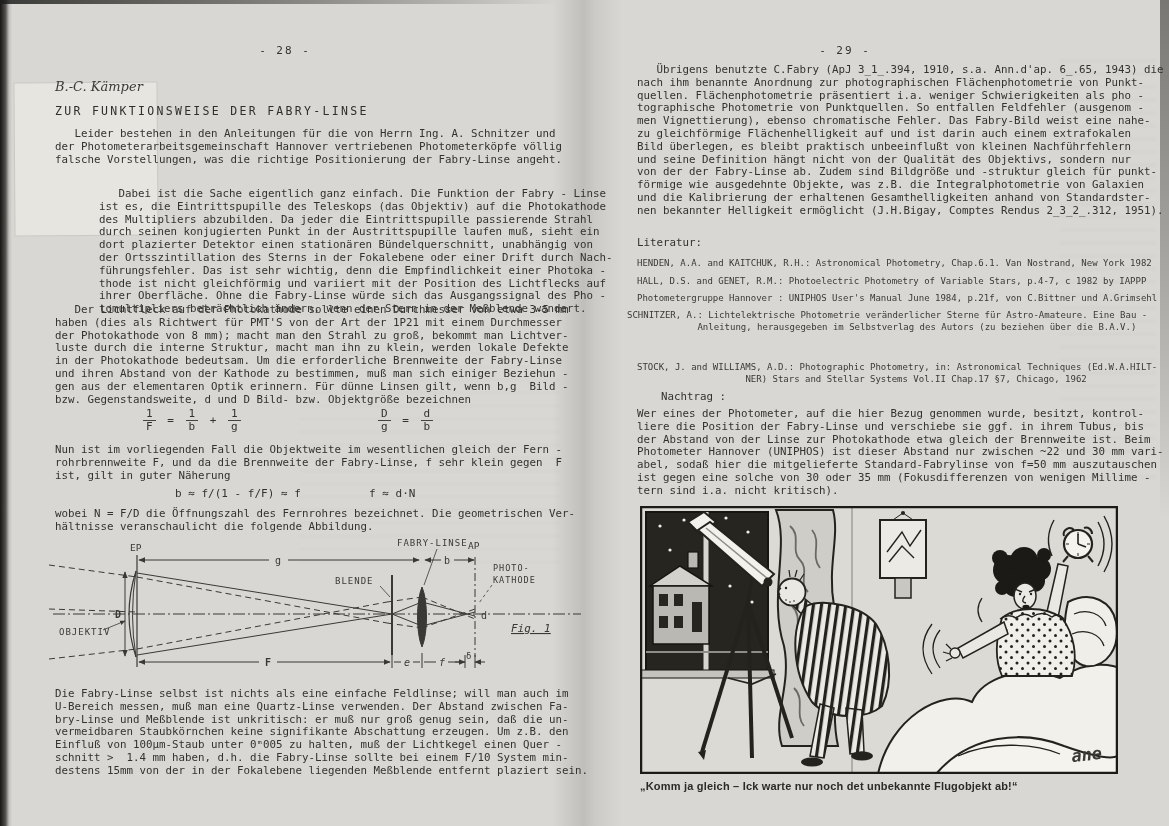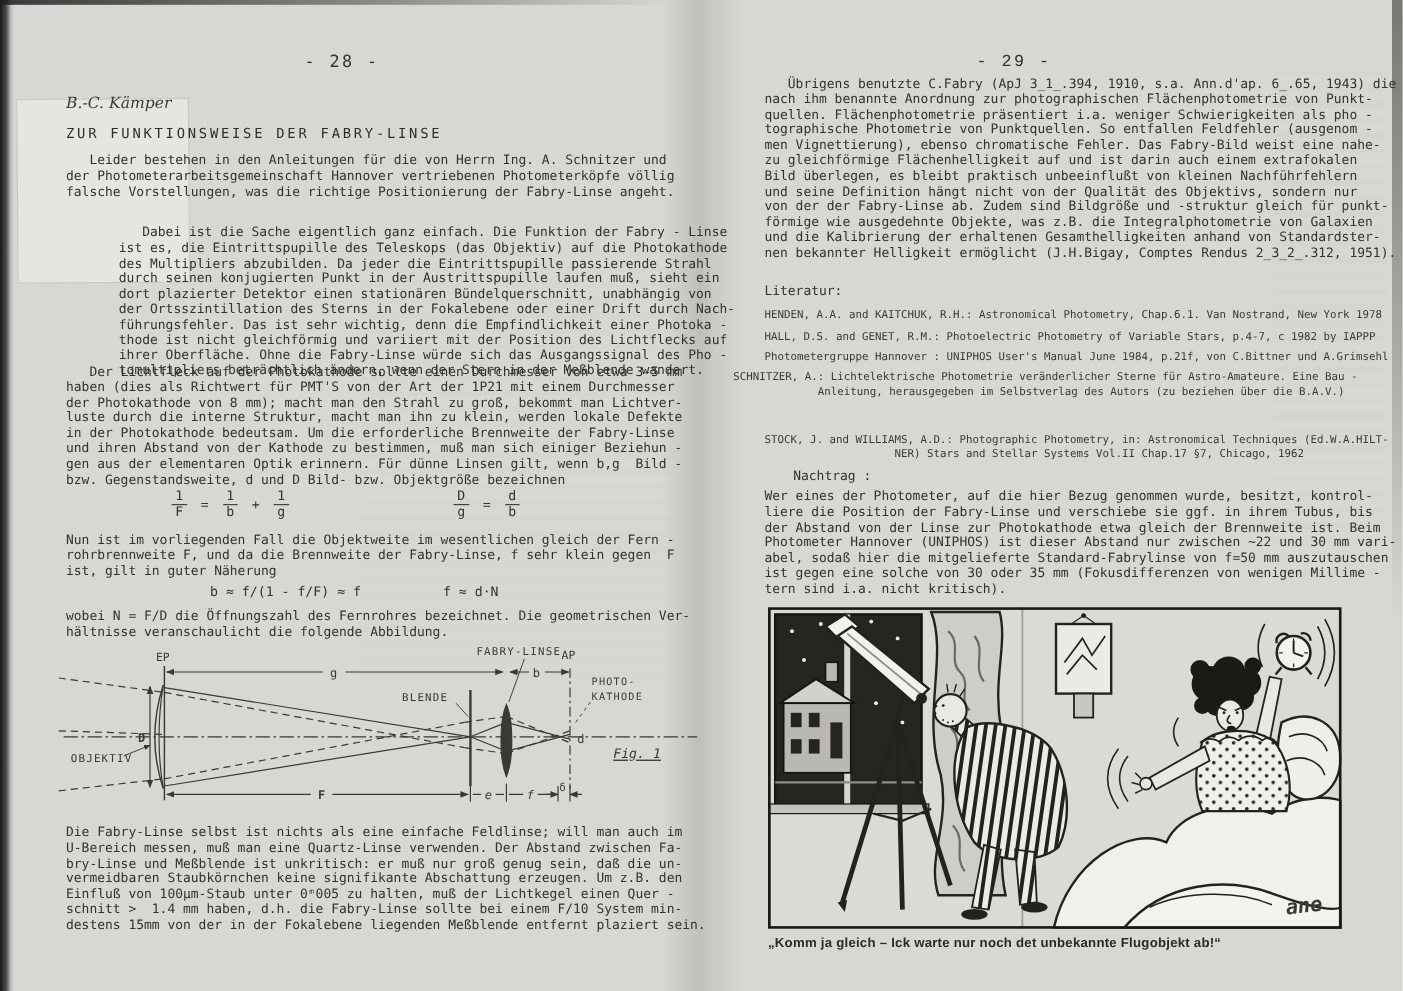--- a/index.html
+++ b/index.html
@@ -2,21 +2,21 @@
 <html><head>
 <meta charset="utf-8">
 <style>
   html,body{margin:0;padding:0;background:#ffffff;}
   #screen{position:relative;width:1169px;height:826px;overflow:hidden;
     background:linear-gradient(180deg,#d2d1cd 0%,#d7d6d2 35%,#deddd9 65%,#edecе8 88%,#f1f0ec 100%);
     background-color:#d8d7d3;
     font-family:"DejaVu Sans Mono",monospace;color:#33322e;}
   .abs{position:absolute;}
   .mono{font-size:10.8px;line-height:12.8px;white-space:pre-wrap;letter-spacing:0px;color:#33322e;}
-  .pagenum{font-size:14px;letter-spacing:2px;color:#33322e;}
+  .pagenum{font-size:11px;letter-spacing:2px;color:#33322e;}
   .author{font-family:"DejaVu Serif",serif;font-style:italic;font-size:13px;color:#3a3935;}
   .title{font-size:11.5px;letter-spacing:2.3px;color:#2f2e2a;}
   .refs{font-size:9px;line-height:11.5px;white-space:pre-wrap;color:#3a3935;}
   .subhead{font-size:10.8px;color:#33322e;}
   .formula{font-size:11px;color:#33322e;}
   .frac{display:inline-block;text-align:center;vertical-align:middle;margin:0 3px;}
   .frac .num{display:block;border-bottom:1px solid #44433f;padding:0 3px 0px 3px;line-height:12px;}
   .frac .den{display:block;line-height:12px;}
   .op{display:inline-block;vertical-align:middle;margin:0 2px;}
   .caption{font-family:"Liberation Sans",sans-serif;font-weight:bold;font-size:11px;
@@ -180,39 +180,39 @@
   </svg>
 
   <div class="abs mono" style="left:55px;top:688px;width:545px;">Die Fabry-Linse selbst ist nichts als eine einfache Feldlinse; will man auch im
 U-Bereich messen, muß man eine Quartz-Linse verwenden. Der Abstand zwischen Fa-
 bry-Linse und Meßblende ist unkritisch: er muß nur groß genug sein, daß die un-
 vermeidbaren Staubkörnchen keine signifikante Abschattung erzeugen. Um z.B. den
 Einfluß von 100µm-Staub unter 0ᵐ005 zu halten, muß der Lichtkegel einen Quer -
 schnitt &gt;  1.4 mm haben, d.h. die Fabry-Linse sollte bei einem F/10 System min-
 destens 15mm von der in der Fokalebene liegenden Meßblende entfernt plaziert sein.</div>
 
-  <div class="abs pagenum" style="left:625px;top:44px;width:440px;text-align:center;font-family:Liberation Mono, monospace;">- 29 -</div>
+  <div class="abs pagenum" style="left:625px;top:44px;width:440px;text-align:center;">- 29 -</div>
   <div class="abs mono" style="left:637px;top:64px;width:532px;">   Übrigens benutzte C.Fabry (ApJ 3̲1̲.394, 1910, s.a. Ann.d'ap. 6̲.65, 1943) die
 nach ihm benannte Anordnung zur photographischen Flächenphotometrie von Punkt-
 quellen. Flächenphotometrie präsentiert i.a. weniger Schwierigkeiten als pho -
 tographische Photometrie von Punktquellen. So entfallen Feldfehler (ausgenom -
 men Vignettierung), ebenso chromatische Fehler. Das Fabry-Bild weist eine nahe-
 zu gleichförmige Flächenhelligkeit auf und ist darin auch einem extrafokalen
 Bild überlegen, es bleibt praktisch unbeeinflußt von kleinen Nachführfehlern
 und seine Definition hängt nicht von der Qualität des Objektivs, sondern nur
 von der der Fabry-Linse ab. Zudem sind Bildgröße und -struktur gleich für punkt-
 förmige wie ausgedehnte Objekte, was z.B. die Integralphotometrie von Galaxien
 und die Kalibrierung der erhaltenen Gesamthelligkeiten anhand von Standardster-
 nen bekannter Helligkeit ermöglicht (J.H.Bigay, Comptes Rendus 2̲3̲2̲.312, 1951).</div>
 
   <div class="abs subhead" style="left:637px;top:236px;">Literatur:</div>
-  <div class="abs refs" style="left:637px;top:258px;width:532px;">HENDEN, A.A. and KAITCHUK, R.H.: Astronomical Photometry, Chap.6.1. Van Nostrand, New York 1978</div>
+  <div class="abs refs" style="left:637px;top:258px;width:532px;">HENDEN, A.A. and KAITCHUK, R.H.: Astronomical Photometry, Chap.6.1. Van Nostrand, New York 1982</div>
   <div class="abs refs" style="left:637px;top:276px;width:532px;">HALL, D.S. and GENET, R.M.: Photoelectric Photometry of Variable Stars, p.4-7, c 1982 by IAPPP</div>
   <div class="abs refs" style="left:637px;top:293px;width:532px;">Photometergruppe Hannover : UNIPHOS User's Manual June 1984, p.21f, von C.Bittner und A.Grimsehl</div>
-  <div class="abs refs" style="left:611px;top:310px;width:532px;">SCHNITZER, A.: Lichtelektrische Photometrie veränderlicher Sterne für Astro-Amateure. Eine Bau -
+  <div class="abs refs" style="left:627px;top:310px;width:532px;">SCHNITZER, A.: Lichtelektrische Photometrie veränderlicher Sterne für Astro-Amateure. Eine Bau -
              Anleitung, herausgegeben im Selbstverlag des Autors (zu beziehen über die B.A.V.)</div>
   <div class="abs refs" style="left:637px;top:338px;width:532px;margin-top:24px;">STOCK, J. and WILLIAMS, A.D.: Photographic Photometry, in: Astronomical Techniques (Ed.W.A.HILT-
                     NER) Stars and Stellar Systems Vol.II Chap.17 §7, Chicago, 1962</div>
 
   <div class="abs subhead" style="left:637px;top:390px;padding-left:24px;">Nachtrag :</div>
   <div class="abs mono" style="left:637px;top:408px;width:538px;">Wer eines der Photometer, auf die hier Bezug genommen wurde, besitzt, kontrol-
 liere die Position der Fabry-Linse und verschiebe sie ggf. in ihrem Tubus, bis
 der Abstand von der Linse zur Photokathode etwa gleich der Brennweite ist. Beim
 Photometer Hannover (UNIPHOS) ist dieser Abstand nur zwischen ~22 und 30 mm vari-
 abel, sodaß hier die mitgelieferte Standard-Fabrylinse von f=50 mm auszutauschen

